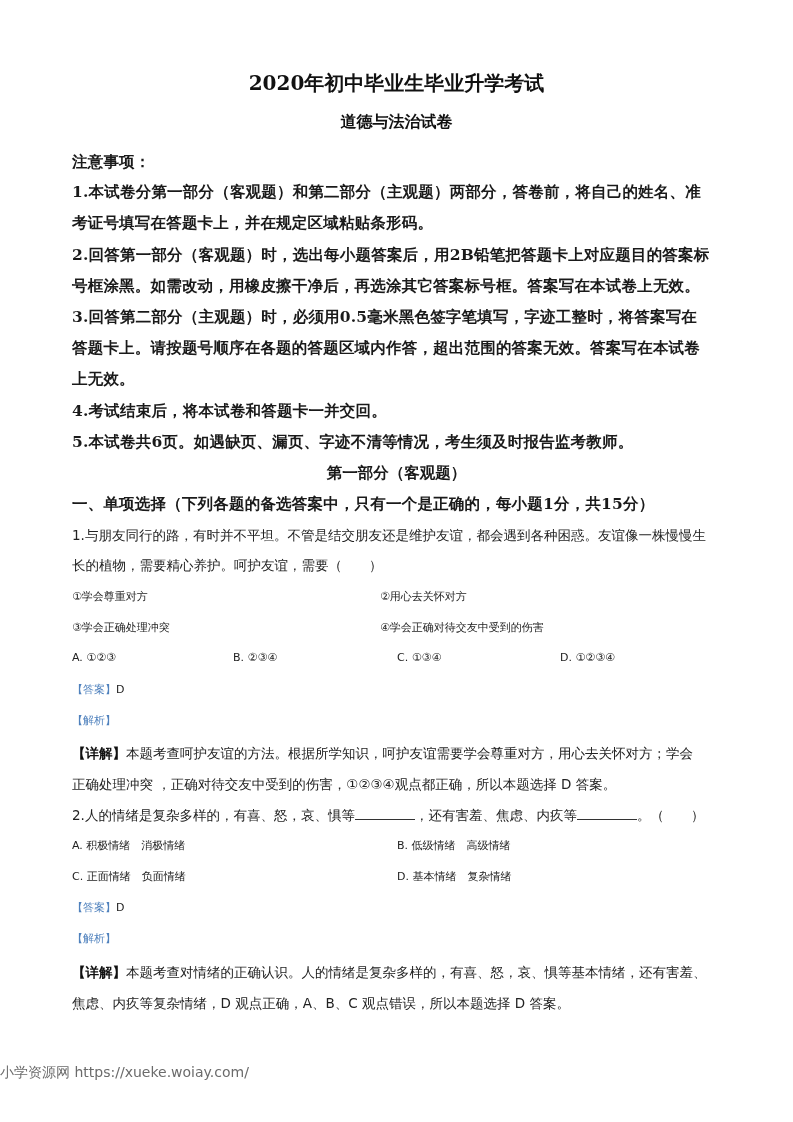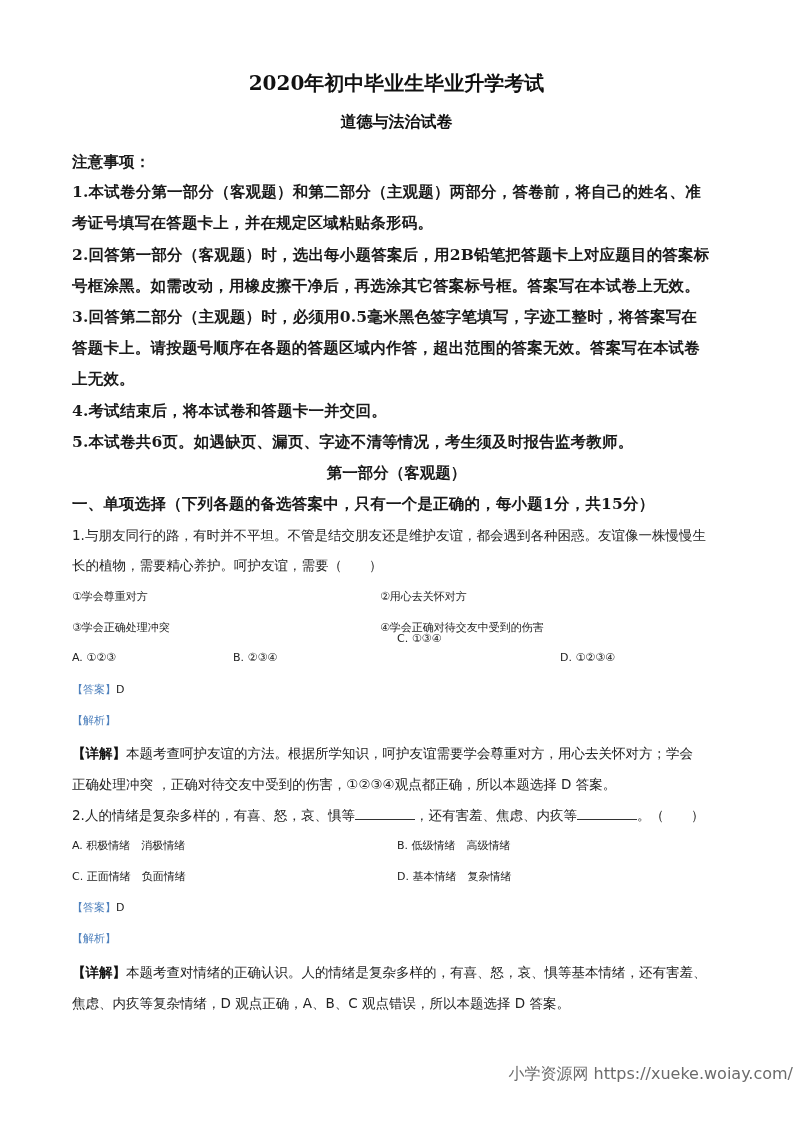--- a/index.html
+++ b/index.html
@@ -8,21 +8,21 @@
   .title { position: absolute; left: 0; width: 793px; text-align: center; font-family: "DejaVu Serif", serif; font-weight: bold; color: #111; }
   .t1 { top: 70px; font-size: 20px; }
   .t2 { top: 112px; font-size: 16px; }
   .bold-line { position: absolute; left: 72px; font-family: "DejaVu Serif", serif; font-weight: bold; font-size: 15.5px; color: #1a1a1a; white-space: nowrap; letter-spacing: 0.2px; }
   .sec-center { position: absolute; left: 0; width: 793px; text-align: center; font-family: "DejaVu Serif", serif; font-weight: bold; font-size: 15.5px; color: #1a1a1a; }
   .q-line { position: absolute; left: 72px; font-family: "DejaVu Sans", sans-serif; font-size: 13.5px; color: #222; white-space: nowrap; }
   .opt { position: absolute; font-family: "DejaVu Sans", sans-serif; font-size: 11px; color: #222; white-space: nowrap; }
   .tag { color: #4f81bd; }
   .ans { color: #222; }
   .detail-tag { color: #111; font-weight: bold; }
-  .footer { position: absolute; top: 1064px; left: 0; width: 793px; text-align: right; font-family: "DejaVu Sans", sans-serif; font-size: 16px; color: #6b6b6b; }
+  .footer { position: absolute; top: 1064px; left: 0; width: 793px; text-align: left; font-family: "DejaVu Sans", sans-serif; font-size: 14px; color: #6b6b6b; }
   .blank { display: inline-block; width: 60px; border-bottom: 1px solid #333; height: 12px; vertical-align: baseline; }
 </style>
 </head>
 <body>
 
 <div class="page">
 
   <div class="title t1">2020年初中毕业生毕业升学考试</div>
   <div class="title t2">道德与法治试卷</div>
 
@@ -41,21 +41,21 @@
   <div class="bold-line" style="top:494px;">一、单项选择（下列各题的备选答案中，只有一个是正确的，每小题1分，共15分）</div>
 
   <div class="q-line" style="top:527px;">1.与朋友同行的路，有时并不平坦。不管是结交朋友还是维护友谊，都会遇到各种困惑。友谊像一株慢慢生</div>
   <div class="q-line" style="top:557px;">长的植物，需要精心养护。呵护友谊，需要（　　）</div>
   <div class="opt" style="top:589px; left:72px;">①学会尊重对方</div>
   <div class="opt" style="top:589px; left:380px;">②用心去关怀对方</div>
   <div class="opt" style="top:620px; left:72px;">③学会正确处理冲突</div>
   <div class="opt" style="top:620px; left:380px;">④学会正确对待交友中受到的伤害</div>
   <div class="opt" style="top:651px; left:72px;">A. ①②③</div>
   <div class="opt" style="top:651px; left:233px;">B. ②③④</div>
-  <div class="opt" style="top:632px; left:397px;">C. ①③④</div>
+  <div class="opt" style="top:651px; left:397px;">C. ①③④</div>
   <div class="opt" style="top:651px; left:560px;">D. ①②③④</div>
   <div class="opt" style="top:682px; left:72px;">
     <span class="tag">【答案】</span><span class="ans">D</span>
   </div>
   <div class="opt tag" style="top:713px; left:72px;">【解析】</div>
   <div class="q-line" style="top:776px;">正确处理冲突 ，正确对待交友中受到的伤害，①②③④观点都正确，所以本题选择 D 答案。</div>
   <div class="q-line" style="top:745px;">
     <span class="detail-tag">【详解】</span><span>本题考查呵护友谊的方法。根据所学知识，呵护友谊需要学会尊重对方，用心去关怀对方；学会</span>
   </div>
 

